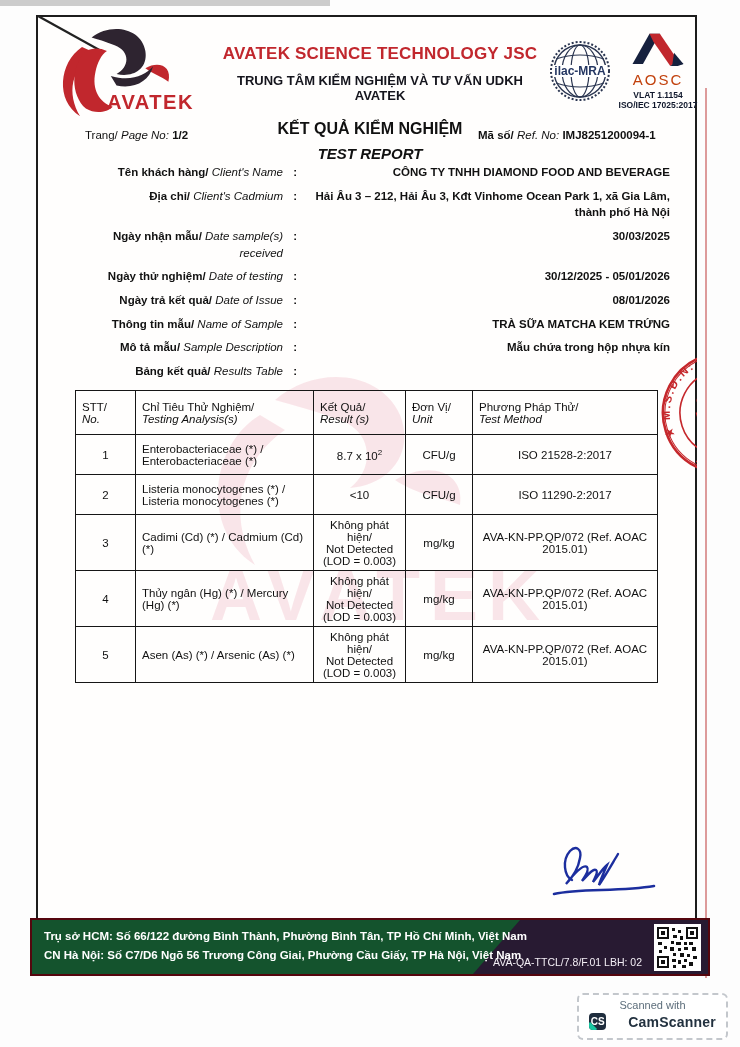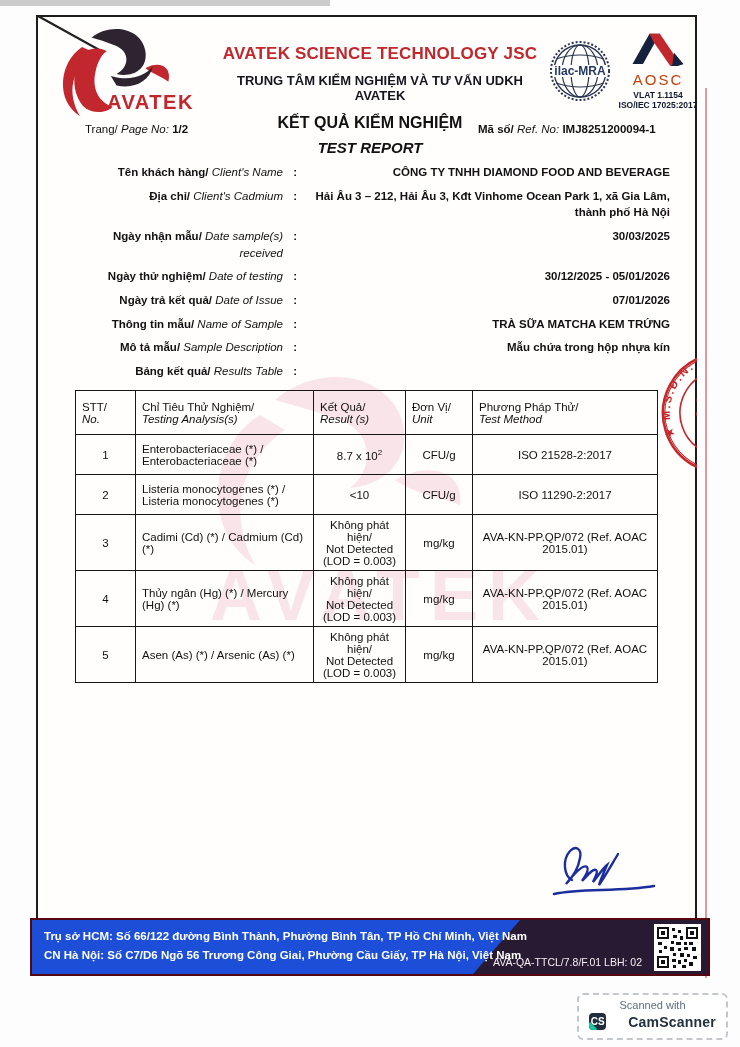--- a/index.html
+++ b/index.html
@@ -21,21 +21,21 @@
   .co-names { position:absolute; left:215px; top:44px; width:330px; text-align:center; }
   .co-name { color:#c1272d; font-weight:bold; font-size:17px; letter-spacing:.2px; }
   .co-sub  { color:#15151d; font-weight:bold; font-size:13px; margin-top:9px; }
   .ilac { position:absolute; left:548px; top:38px; width:64px; height:66px; }
   .aosc { position:absolute; left:616px; top:30px; width:84px; height:80px; text-align:center; }
   .aosc-label { font-size:15px; letter-spacing:2px; color:#c2410c; font-weight:normal; margin-top:1px; }
   .aosc-vlat  { font-size:8.5px; font-weight:bold; color:#10182c; margin-top:2px; }
   .aosc-iso   { font-size:8.5px; font-weight:bold; color:#10182c; }
 
   
-  .title-row { position:absolute; left:50px; top:114px; width:640px; height:46px; }
+  .title-row { position:absolute; left:50px; top:120px; width:640px; height:46px; }
   .page-no { position:absolute; left:35px; top:9px; font-size:11.5px; }
   .doc-title { position:absolute; left:170px; top:0; width:300px; text-align:center; }
   .doc-title-vi { font-size:16px; font-weight:bold; }
   .doc-title-en { font-size:15px; font-weight:bold; font-style:italic; margin-top:7px; }
   .ref-no { position:absolute; left:428px; top:9px; font-size:11.5px; }
   .b { font-weight:bold; } .i { font-style:italic; }
 
   
   .info { position:absolute; left:85px; top:164px; width:585px; font-size:11.5px;text-align:right; }
   .inf-row { display:flex; margin-bottom:7px; line-height:1.45; }
@@ -61,21 +61,21 @@
   sup { font-size:8px; }
 
   
   .stamp-clip { position:absolute; left:638px; top:346px; width:59px; height:140px; overflow:hidden; pointer-events:none; }
 
   
   .signature { position:absolute; left:550px; top:840px; width:115px; height:62px; }
 
   
   .footer { position:absolute; left:30px; top:918px; width:680px; height:58px;
-            background:#1d4ed8; border:2.5px solid #55060e; overflow:hidden; }
+            background:#14532d; border:2.5px solid #55060e; overflow:hidden; }
   .footer-text { position:absolute; left:12px; top:7px; color:#fff; font-size:11.5px; line-height:1.65; white-space:nowrap; }
   .footer-text .fb { font-weight:bold; }
   .footer-dark { position:absolute; right:0; top:0; height:100%; width:235px; background:#281a32;
                  clip-path:polygon(20% 0, 100% 0, 100% 100%, 0% 100%); }
   .doc-code { position:absolute; right:66px; bottom:6px; color:#f3eef5; font-size:10.5px; }
   .qr { position:absolute; right:7px; top:4px; width:47px; height:47px; background:#fff; padding:2px; }
 
   
   .cs-badge { position:absolute; left:577px; top:993px; width:151px; height:47px;
               border:2px dashed #c3c7cc; border-radius:6px; background:#fff; text-align:center; padding-top:4px; }
@@ -185,21 +185,21 @@
       <div class="inf-value">30/03/2025</div>
     </div>
     <div class="inf-row">
       <div class="inf-label"><span class="lbl-vi">Ngày thử nghiệm/</span> <span class="lbl-en">Date of testing</span></div>
       <div class="inf-colon">:</div>
       <div class="inf-value">30/12/2025 - 05/01/2026</div>
     </div>
     <div class="inf-row">
       <div class="inf-label"><span class="lbl-vi">Ngày trả kết quả/</span> <span class="lbl-en">Date of Issue</span></div>
       <div class="inf-colon">:</div>
-      <div class="inf-value">07/01/2026</div>
+      <div class="inf-value">08/01/2026</div>
     </div>
     <div class="inf-row">
       <div class="inf-label"><span class="lbl-vi">Thông tin mẫu/</span> <span class="lbl-en">Name of Sample</span></div>
       <div class="inf-colon">:</div>
       <div class="inf-value">TRÀ SỮA MATCHA KEM TRỨNG</div>
     </div>
     <div class="inf-row">
       <div class="inf-label"><span class="lbl-vi">Mô tả mẫu/</span> <span class="lbl-en">Sample Description</span></div>
       <div class="inf-colon">:</div>
       <div class="inf-value">Mẫu chứa trong hộp nhựa kín</div>

